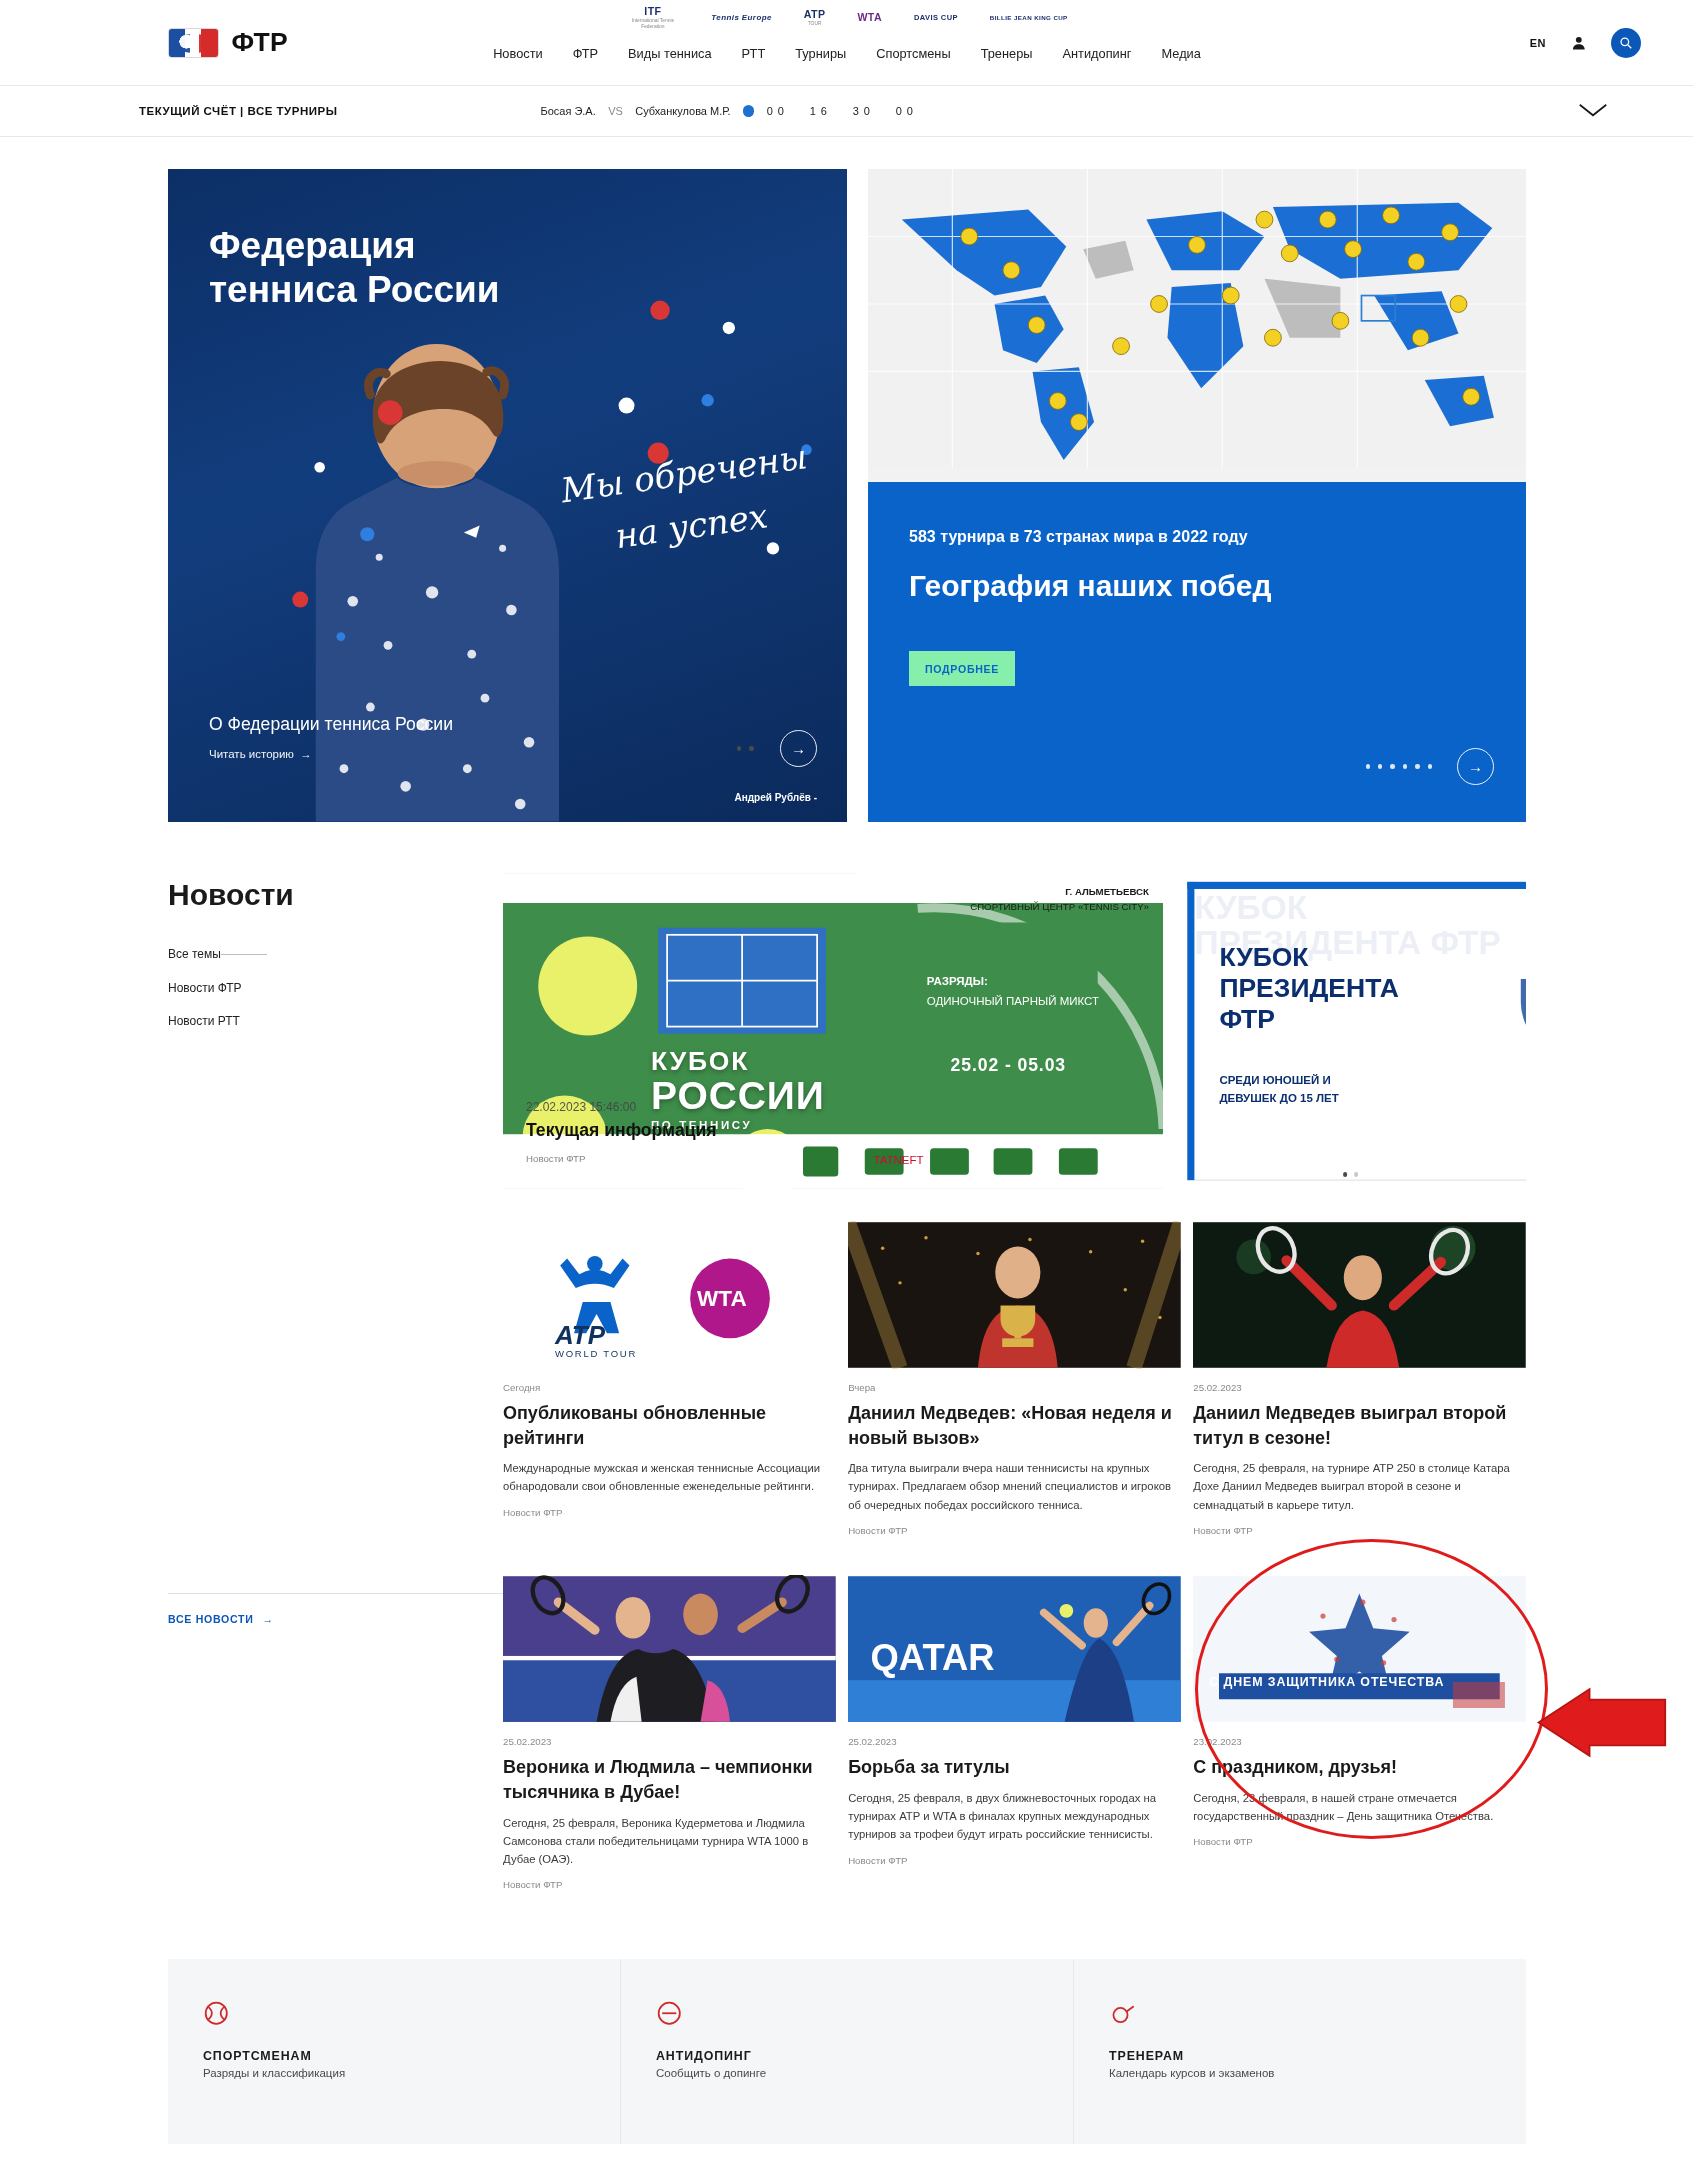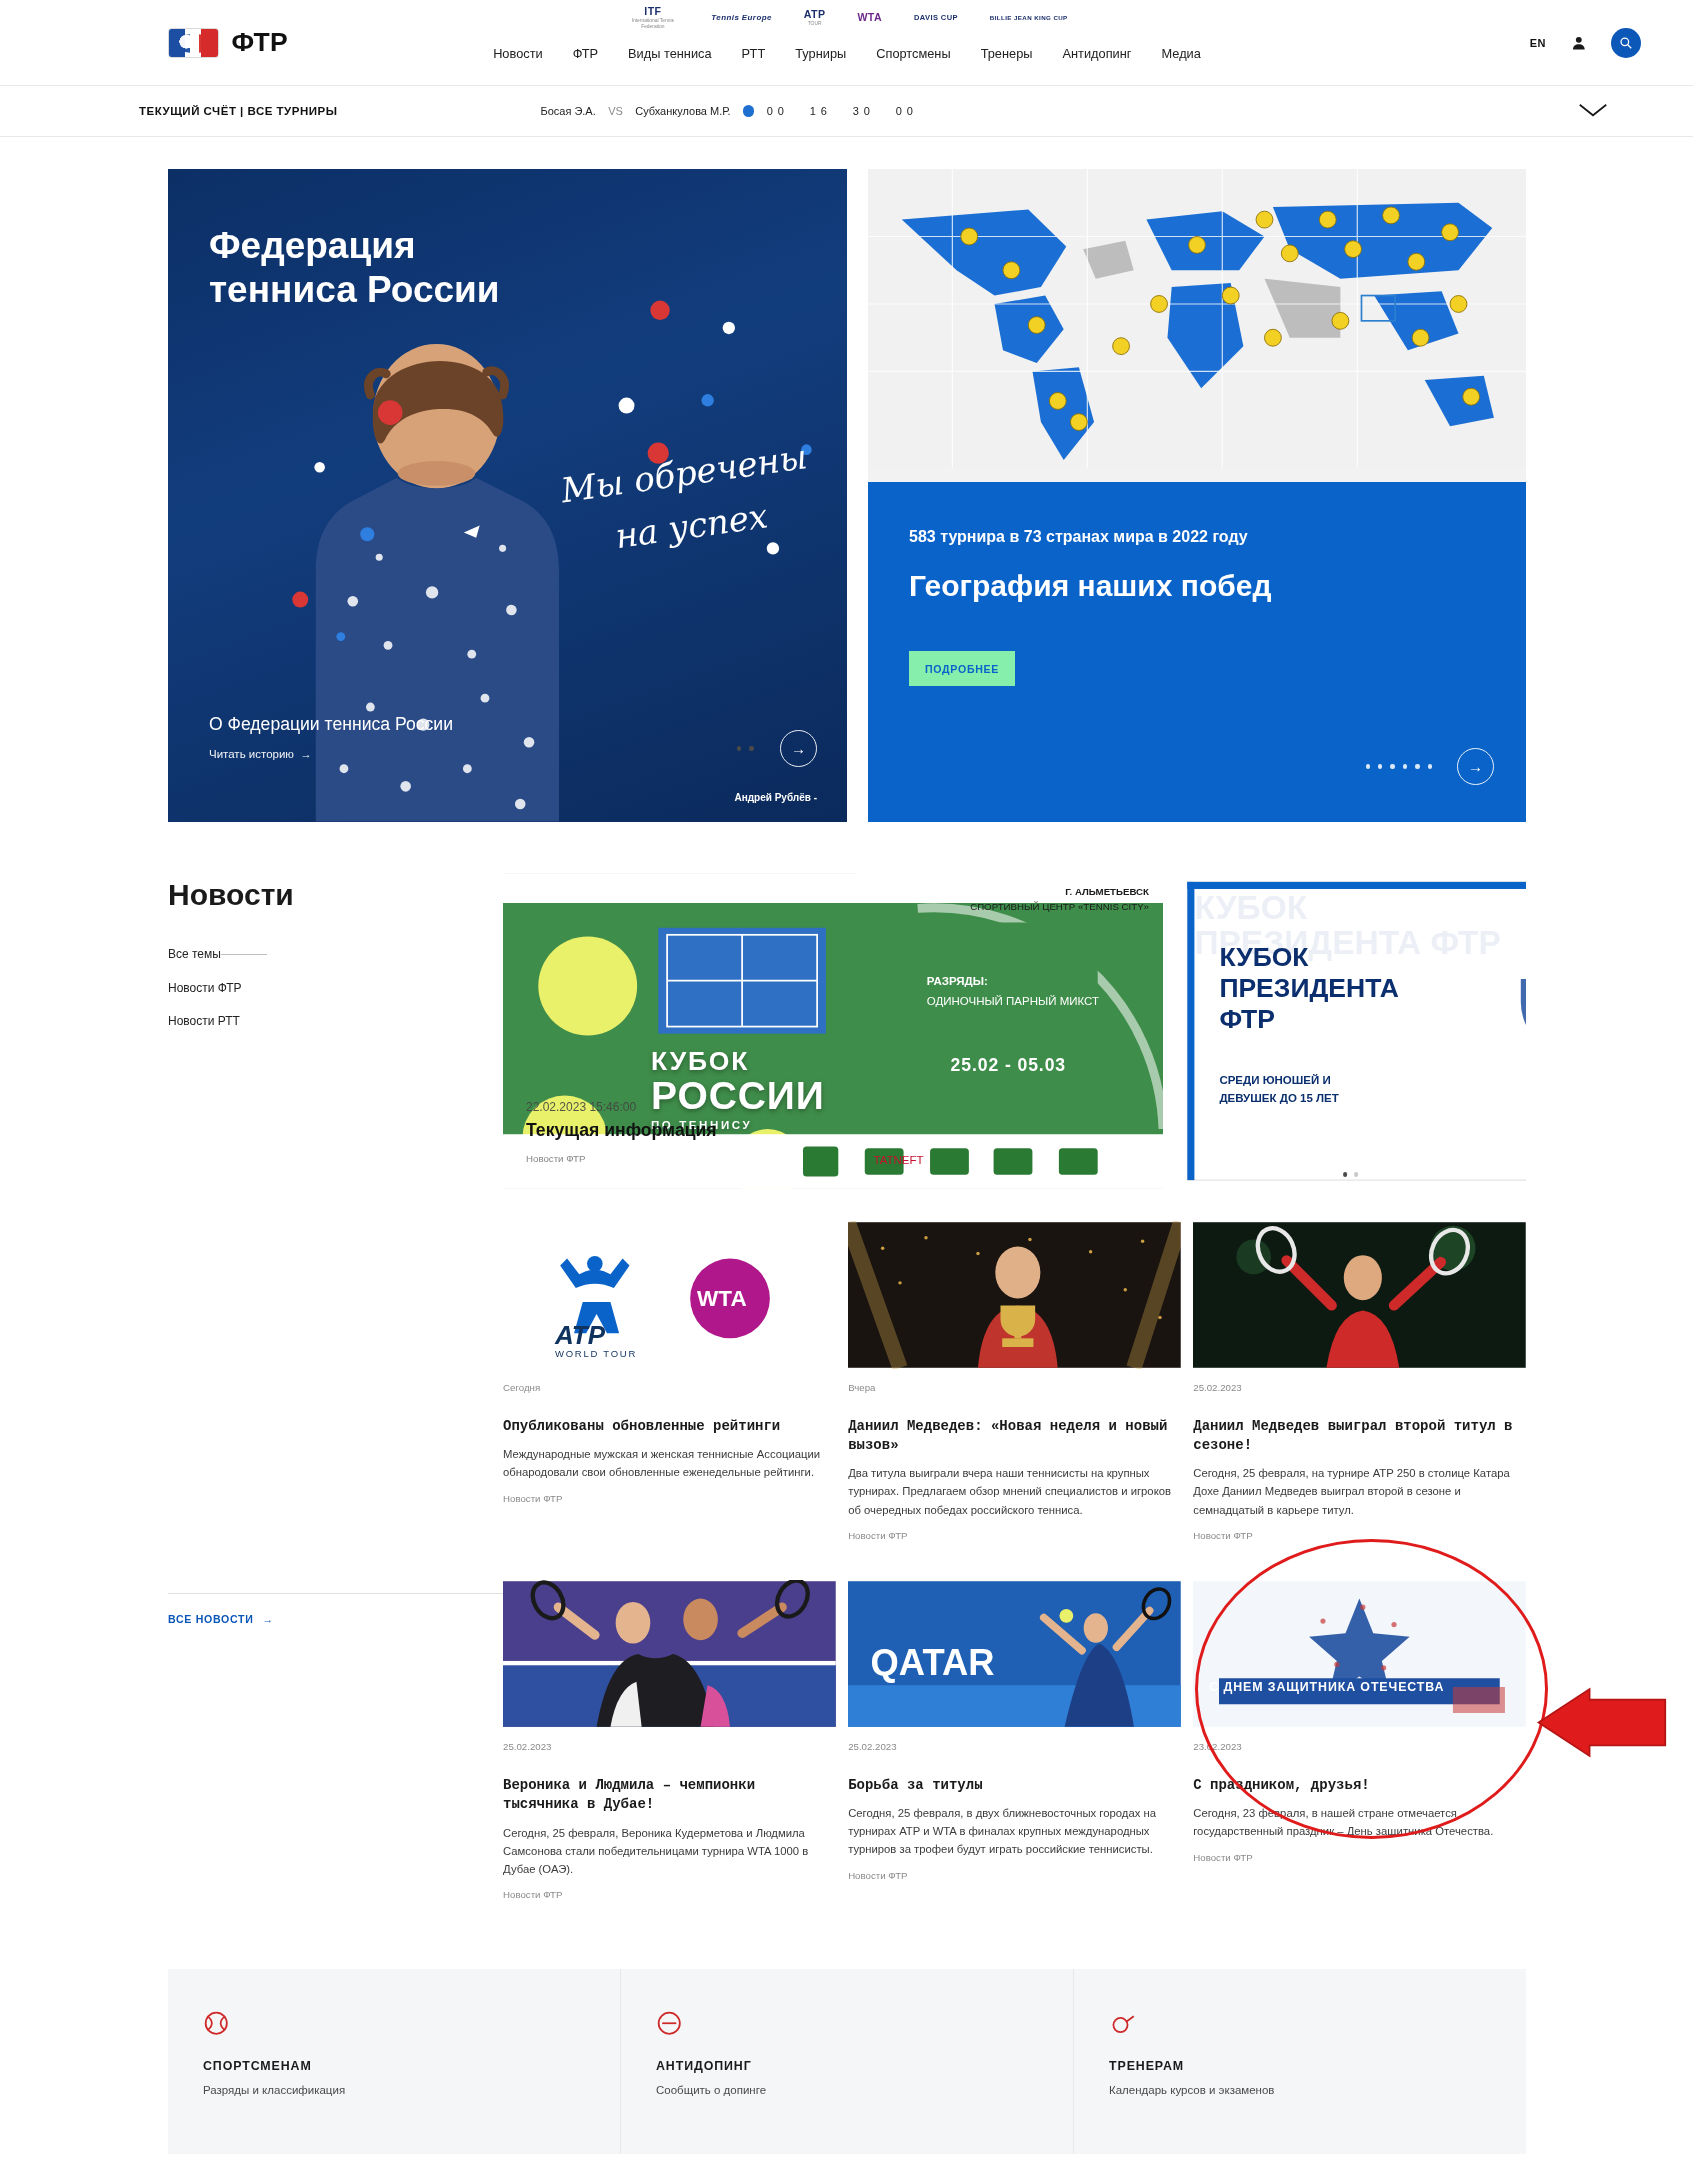--- a/index.html
+++ b/index.html
@@ -133,21 +133,21 @@
   }
   .news-grid { flex: 1; display: flex; flex-direction: column; gap: 12.4px; }
   .row { display: flex; gap: 12.4px; }
 
   .card-wide { flex: 0 0 660px; height: 316px; position: relative; overflow: hidden; background:#2e7d3a; }
   .card-side { flex: 1; height: 316px; position: relative; overflow: hidden; background:#f4f6fa; }
 
   .card { flex: 1; }
   .card .thumb { height: 148px; overflow: hidden; position: relative; }
   .card .date { font-size: 9.7px; color: #8a8a8a; margin-top: 13.2px; }
-  .card .ttl { font-size: 14px; font-weight: bold; line-height: 1.38; margin-top: 24px; font-family: Liberation Mono, monospace; }
+  .card .ttl { font-size: 18px; font-weight: bold; line-height: 1.38; margin-top: 8px; }
   .card .txt { font-size: 11.3px; line-height: 1.6; color: #3b3b3b; margin-top: 8.8px; }
   .card .tag { font-size: 9.7px; color: #8a8a8a; margin-top: 11.5px; }
 
   .overlay-info {
     position: absolute; left: 23px; bottom: 25px; color: #fff;
   }
   .overlay-info .d { font-size: 12px; opacity: .9; }
   .overlay-info .t { font-size: 17.6px; font-weight: bold; margin-top: 5.3px; }
   .overlay-info .g { font-size: 9.7px; margin-top: 12.4px; opacity: .9; }
 
@@ -157,21 +157,21 @@
     border: 3.5px solid #e01b1b; border-radius: 50%; pointer-events: none; z-index: 40;
   }
   .red-arrow { position: absolute; left: 1535px; top: 1687px; z-index: 41; }
 
   
   .panels { margin: 69px 168px 0 168px; background: #f5f6f8; display: flex; height: 185px; }
   .panel { flex: 1; padding: 41px 35px; }
   .panel + .panel { border-left: 0.9px solid #e6e8ec; }
   .panel .picon { color: #cf2a2a; margin-bottom: 19.4px; }
   .panel .ptitle { font-size: 12.4px; font-weight: bold; letter-spacing: 0.9px; }
-  .panel .ptext { font-size: 11.5px; color: #4a4a4a; margin-top: 11px; }
+  .panel .ptext { font-size: 11.5px; color: #4a4a4a; margin-top: 4px; }
 </style>
 </head>
 <body>
 
 <div class="header">
   <div class="logo-wrap">
     <div class="logo-mark"></div>
     <div class="logo-text">ФТР</div>
   </div>
 

